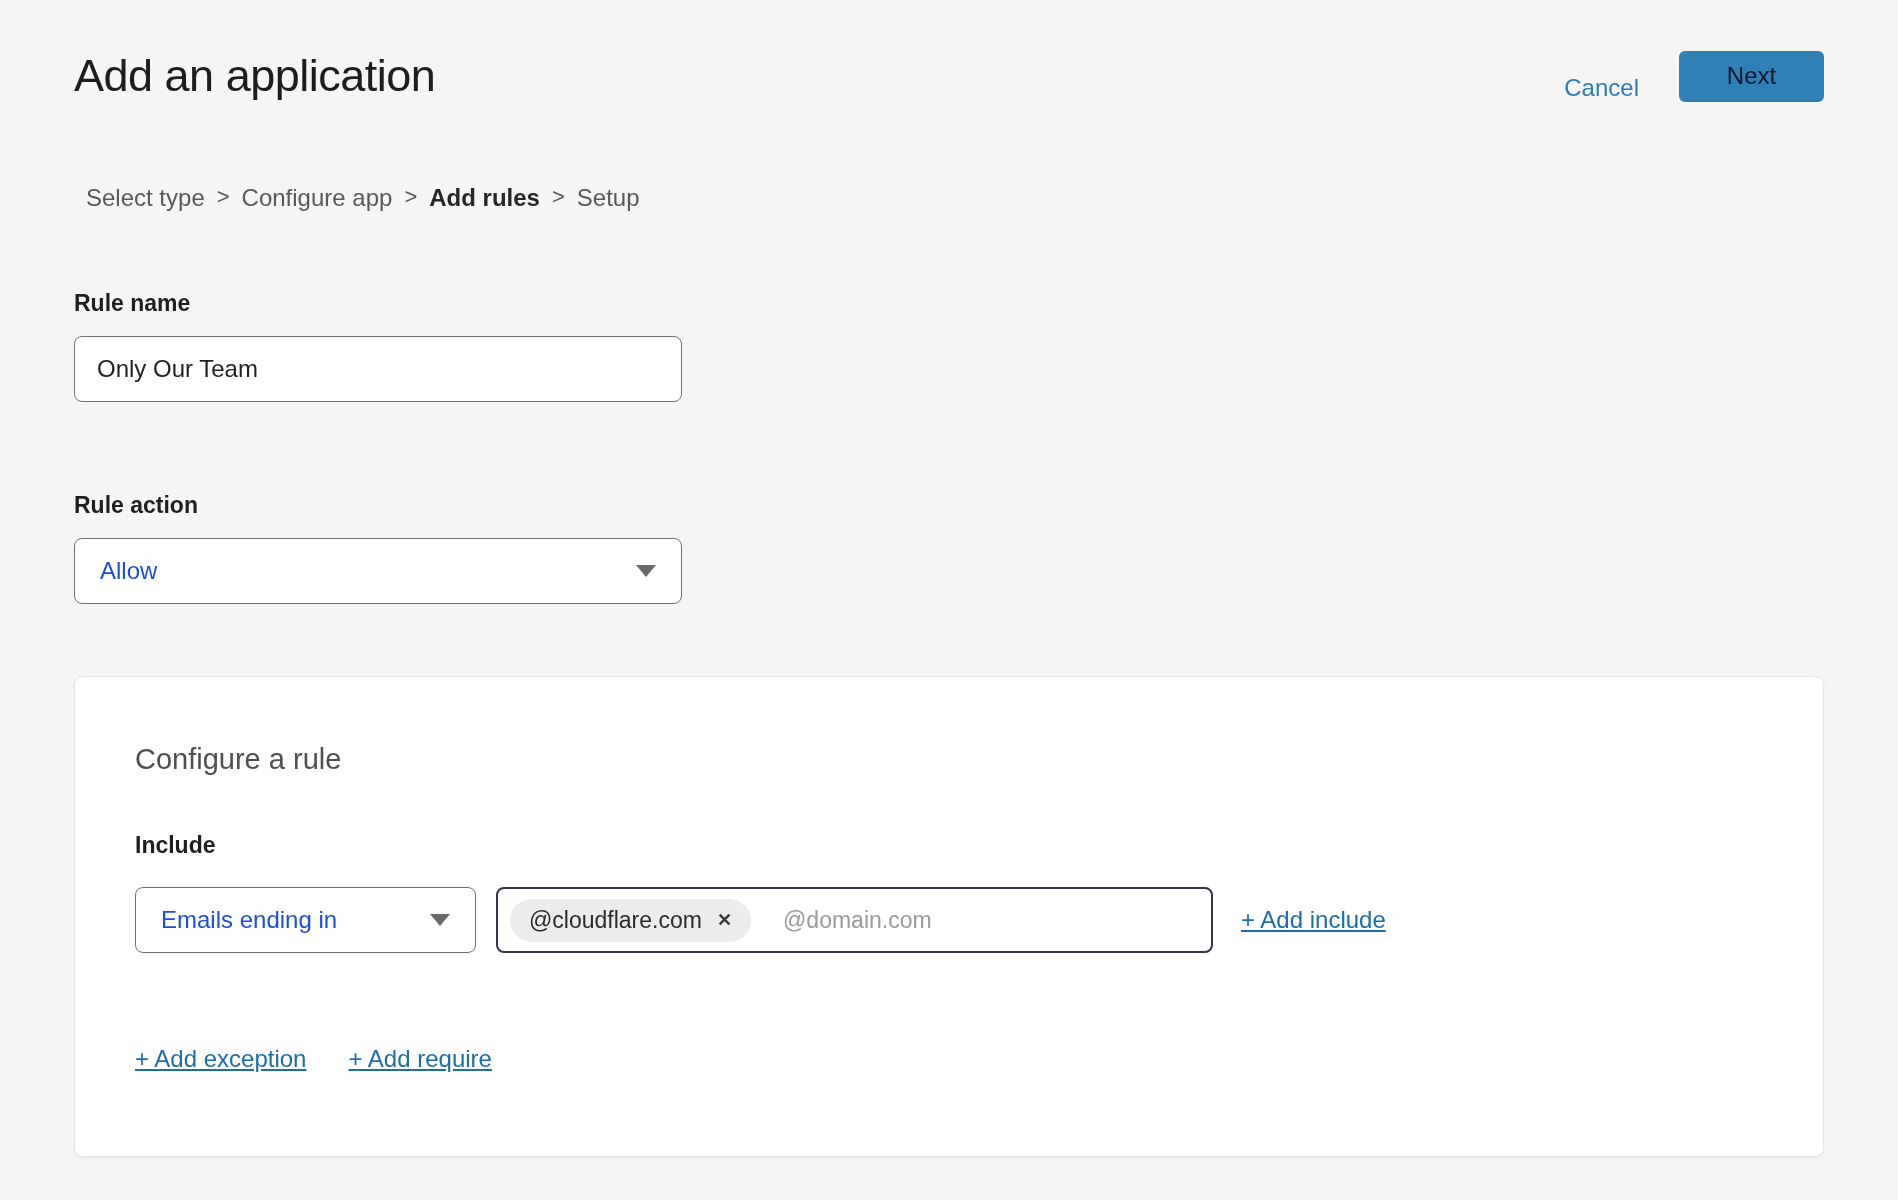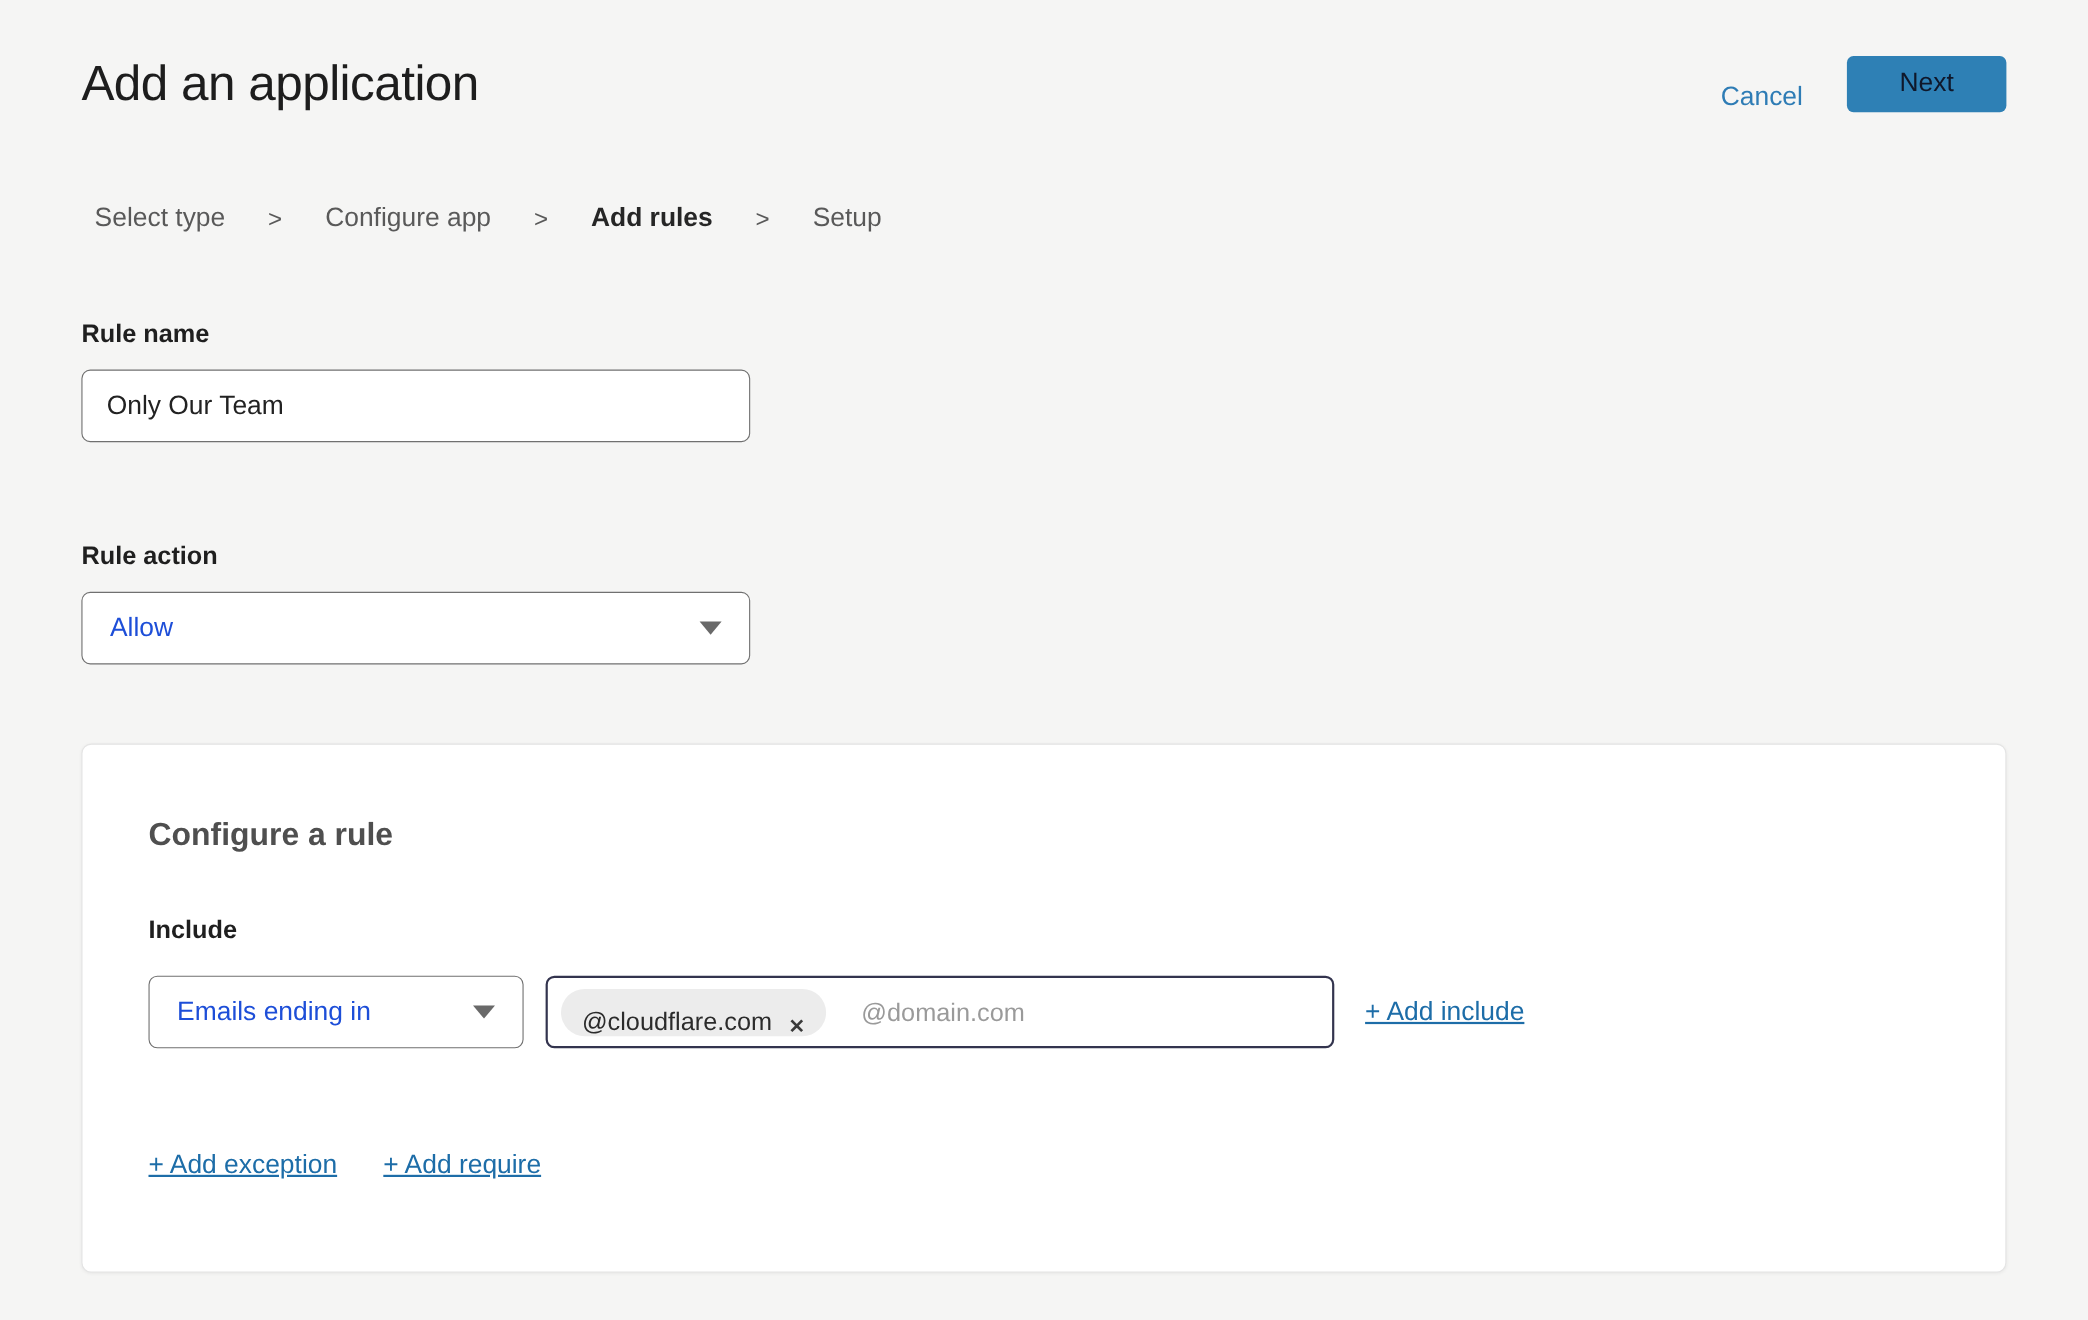--- a/index.html
+++ b/index.html
@@ -43,22 +43,22 @@
     font-size:24px;
     font-family:"Liberation Sans", sans-serif;
     cursor:pointer;
   }
 
   
   .breadcrumb {
     margin-top:82px;
     margin-left:12px;
     display:flex;
-    align-items:flex-end;
-    gap:39px;
+    align-items:flex-start;
+    gap:12px;
     font-size:24px;
     color:#595959;
   }
   .crumb { cursor:default; }
   .crumb.active { color:#262626; font-weight:700; }
   .crumb-sep { color:#595959; font-size:22px; }
 
   
   .field { margin-top:78px; }
   .field + .field { margin-top:90px; }
@@ -106,21 +106,21 @@
   .rule-card {
     margin-top:72px;
     background:#ffffff;
     border:1px solid #e4e4e4;
     border-radius:9px;
     box-shadow:0 1px 3px rgba(0,0,0,0.05);
     padding:66px 60px 83px 60px;
   }
   .card-title {
     font-size:29px;
-    font-weight:700;
+    font-weight:400;
     color:#4f4f4f;
   }
   .include-label {
     margin-top:56px;
     font-size:23px;
     font-weight:700;
     color:#1f1f1f;
   }
   .rule-row {
     margin-top:28px;
@@ -141,21 +141,21 @@
     border-radius:8px;
     display:flex;
     align-items:center;
     padding:0 14px 0 12px;
   }
   .chip {
     background:#ececec;
     border-radius:22px;
     height:43px;
     display:inline-flex;
-    align-items:flex-end;
+    align-items:center;
     padding:0 19px;
     font-size:23px;
     color:#2b2b2b;
     white-space:nowrap;
     flex:none;
   }
   .chip-remove {
     margin-left:15px;
     font-size:18px;
     font-weight:700;

